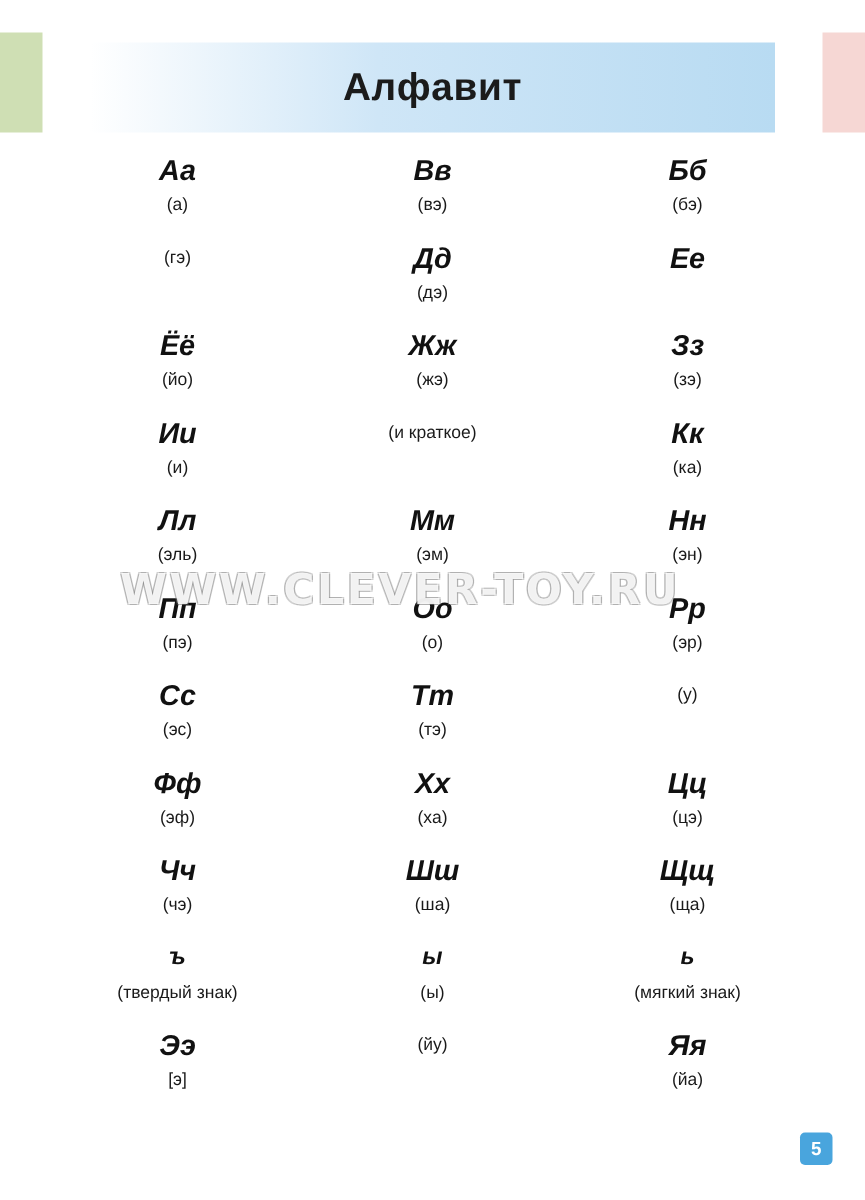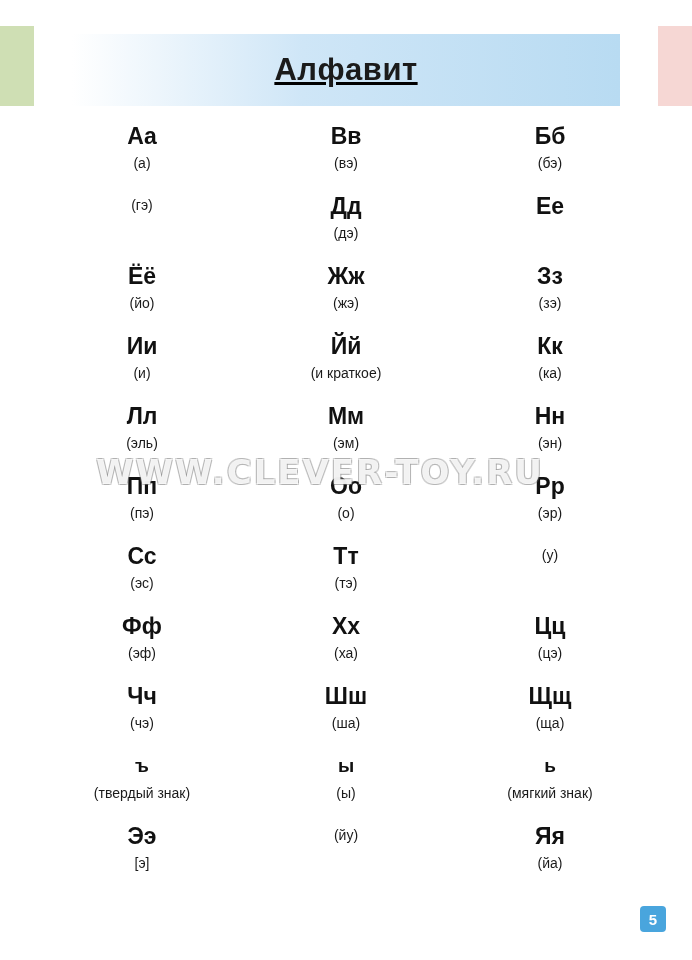--- a/index.html
+++ b/index.html
@@ -42,21 +42,20 @@
   .title-banner {
     position: absolute;
     left: 72px;
     top: 34px;
     width: 548px;
     height: 72px;
     background: linear-gradient(to right, #ffffff 0%, #cfe6f7 42%, #b8dbf2 100%);
     display: flex;
     align-items: center;
     justify-content: center;
-    text-decoration: underline;
   }
   .title-text {
     font-size: 31px;
     font-weight: bold;
     color: #1b1b1b;
     letter-spacing: 0.5px;
   }
 
   
   .grid {
@@ -70,20 +69,21 @@
   }
   .cell {
     text-align: center;
     padding-top: 4px;
   }
   .letter {
     font-size: 23px;
     font-weight: bold;
     color: #111111;
     line-height: 28px;
+    font-style: italic;
   }
   .letter.small {
     font-size: 19px;
   }
   .pron {
     font-size: 14px;
     color: #1a1a1a;
     line-height: 22px;
     margin-top: 2px;
   }
@@ -171,21 +171,20 @@
       </div>
       <div class="cell">
         <div class="letter">Зз</div>
         <div class="pron">(зэ)</div>
       </div>
       <div class="cell">
         <div class="letter">Ии</div>
         <div class="pron">(и)</div>
       </div>
       <div class="cell">
-        <div class="letter">Йй</div>
         <div class="pron">(и краткое)</div>
       </div>
       <div class="cell">
         <div class="letter">Кк</div>
         <div class="pron">(ка)</div>
       </div>
       <div class="cell">
         <div class="letter">Лл</div>
         <div class="pron">(эль)</div>
       </div>

